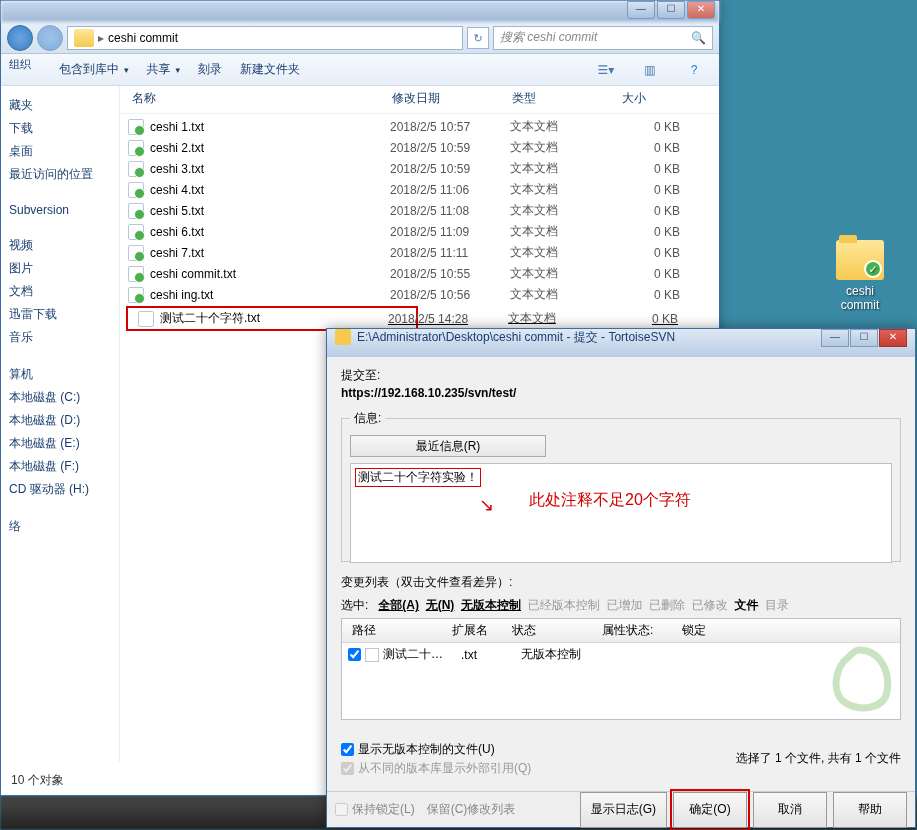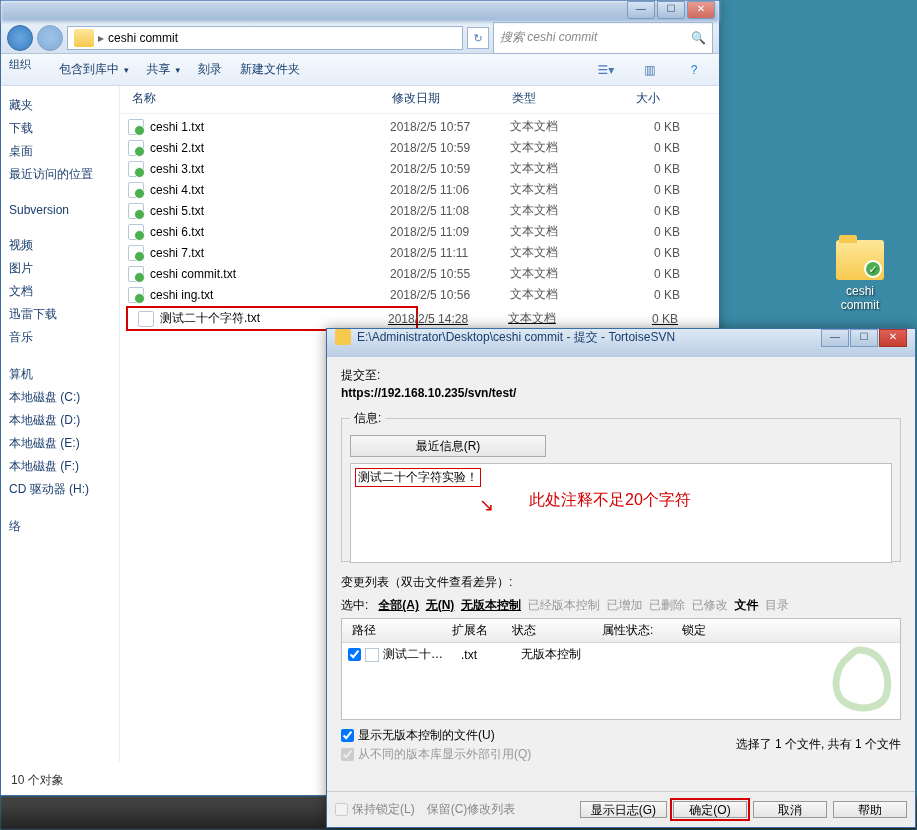--- a/index.html
+++ b/index.html
@@ -12,40 +12,40 @@
 .explorer{position:absolute;left:0;top:0;width:720px;height:796px;background:#fff;border:1px solid #3b6ea5;box-shadow:0 0 10px rgba(0,0,0,.3)}
 .title-blur{height:21px;background:linear-gradient(#c9d9ec,#9fb9d6);filter:blur(1.5px)}
 .win-ctrl{position:absolute;right:4px;top:0;display:flex;gap:2px;z-index:5}
 .win-ctrl div{width:28px;height:18px;background:linear-gradient(#d7e4f2,#a8c0dc);border:1px solid #7a9bc2;border-radius:0 0 3px 3px;text-align:center;line-height:14px;font-size:10px;color:#34506f}
 .win-ctrl .close{background:linear-gradient(#e89a92,#cf6a5e);color:#fff}
 .addr{height:32px;background:linear-gradient(#e8eff8,#d6e2f0);display:flex;align-items:center;padding:3px 6px;gap:4px;border-bottom:1px solid #b6c6da}
 .nav-btn{width:26px;height:26px;border-radius:50%;background:radial-gradient(#6ba6e0,#3a7ec2);border:1px solid #2c6aa8}
 .folder-mini{width:20px;height:18px;background:linear-gradient(#fde79a,#f7c94f);border-radius:2px}
 .addr-bar{flex:1;height:24px;background:#fff;border:1px solid #9db5d0;display:flex;align-items:center;padding:0 6px;gap:4px}
 .addr-bar .chev{color:#666}
-.search-bar{width:220px;height:32px;background:#fff;border:1px solid #9db5d0;display:flex;align-items:center;padding:0 6px;color:#888;font-style:italic}
+.search-bar{width:220px;height:24px;background:#fff;border:1px solid #9db5d0;display:flex;align-items:center;padding:0 6px;color:#888;font-style:italic}
 .search-bar .mag{margin-left:auto;font-style:normal;color:#4a7ab0}
 .refresh-btn{width:22px;height:22px;border:1px solid #9db5d0;background:#fff;text-align:center;line-height:20px;color:#4a7ab0;font-size:11px}
 .toolbar{height:32px;background:linear-gradient(#f5f9fd,#e6eef8);border-bottom:1px solid #d1ddea;display:flex;align-items:center;padding:0 12px;gap:18px;color:#1a3e6e}
 .toolbar .item{display:flex;align-items:center;gap:3px;cursor:default}
 .toolbar .drop::after{content:"▾";font-size:9px;margin-left:2px}
 .toolbar .spacer{flex:1}
 .toolbar .iconbtn{width:26px;height:22px;border:1px solid transparent;display:flex;align-items:center;justify-content:center;color:#4a7ab0}
 .org-lbl{position:absolute;left:8px;top:56px;font-size:11px;color:#1a3e6e}
 .body{display:flex;height:calc(100% - 118px)}
 .sidebar{width:118px;background:#fff;padding:8px 6px;color:#1a3e6e;overflow:hidden}
 .sidebar .grp{margin-bottom:14px}
 .sidebar .sitem{padding:3px 2px;white-space:nowrap;overflow:hidden}
 .filepane{flex:1;background:#fff;border-left:1px solid #e4ecf5}
 .cols{display:flex;padding:4px 8px 6px;color:#1a3e6e;border-bottom:1px solid #eef3f9}
 .cols div{padding:0 4px}
 .c-name{width:260px}
 .c-date{width:120px}
 .c-type{width:110px}
-.c-size{width:60px;text-align:center}
+.c-size{width:60px;text-align:left}
 .rows{padding:2px 0}
 .frow{display:flex;align-items:center;padding:2px 8px}
 .frow .ficon{width:16px;height:16px;margin-right:6px;background:#fff;border:1px solid #b7c8da;border-radius:2px;position:relative;flex-shrink:0}
 .frow .ficon::after{content:"";position:absolute;right:-2px;bottom:-2px;width:9px;height:9px;background:#4caf50;border-radius:50%;border:1px solid #fff}
 .frow .ficon.blank::after{display:none}
 .frow .fname{width:240px}
 .frow .fdate{width:120px;color:#555}
 .frow .ftype{width:110px;color:#555}
 .frow .fsize{width:60px;text-align:right;color:#555}
 .hl-red{border:2px solid #d40000;padding:0 2px;margin:1px 6px;width:292px}
@@ -74,27 +74,27 @@
 .filter-row .g{color:#999}
 .filelist{border:1px solid #c0c0c0;background:#fff;height:102px;position:relative;overflow:hidden}
 .fl-head{display:flex;background:linear-gradient(#fdfdfd,#ececec);border-bottom:1px solid #d8d8d8;padding:3px 6px}
 .fl-head div{padding:0 4px}
 .flc1{width:100px}.flc2{width:60px}.flc3{width:90px}.flc4{width:80px}.flc5{width:50px}
 .fl-row{display:flex;padding:3px 6px;align-items:center}
 .fl-row input{margin-right:4px}
 .fl-row .txicon{width:14px;height:14px;background:#fff;border:1px solid #b7c8da;margin-right:4px}
 .svn-logo{position:absolute;right:6px;bottom:6px;width:70px;height:70px;opacity:.35}
 .svn-logo svg{width:100%;height:100%}
-.checks{margin-top:6px}
+.checks{margin-top:20px}
 .checks label{display:block;padding:1px 0}
 .checks input{margin-right:4px;vertical-align:middle}
 .bottom-info{float:right;margin-top:-28px}
 .svn-bottom{position:absolute;left:0;bottom:0;right:0;height:36px;background:#eee;border-top:1px solid #ccc;display:flex;align-items:center;padding:0 8px;gap:6px}
 .svn-bottom .spacer{flex:1}
-.svn-btn{height:17px;padding:0 10px;background:linear-gradient(#f8f8f8,#e4e4e4);border:1px solid #999;min-width:74px}
+.svn-btn{height:36px;padding:0 10px;background:linear-gradient(#f8f8f8,#e4e4e4);border:1px solid #999;min-width:74px}
 .svn-btn.hl{outline:2px solid #d40000;outline-offset:1px}
 .keep-lock{display:flex;align-items:center;gap:4px;color:#888}
 .taskbar{position:absolute;left:0;bottom:0;width:917px;height:34px;background:linear-gradient(#4a4a4a,#222);filter:blur(1px)}
 </style>
 </head>
 <body>
 
 <div class="taskbar"></div>
 
 <div class="desktop-icon">

